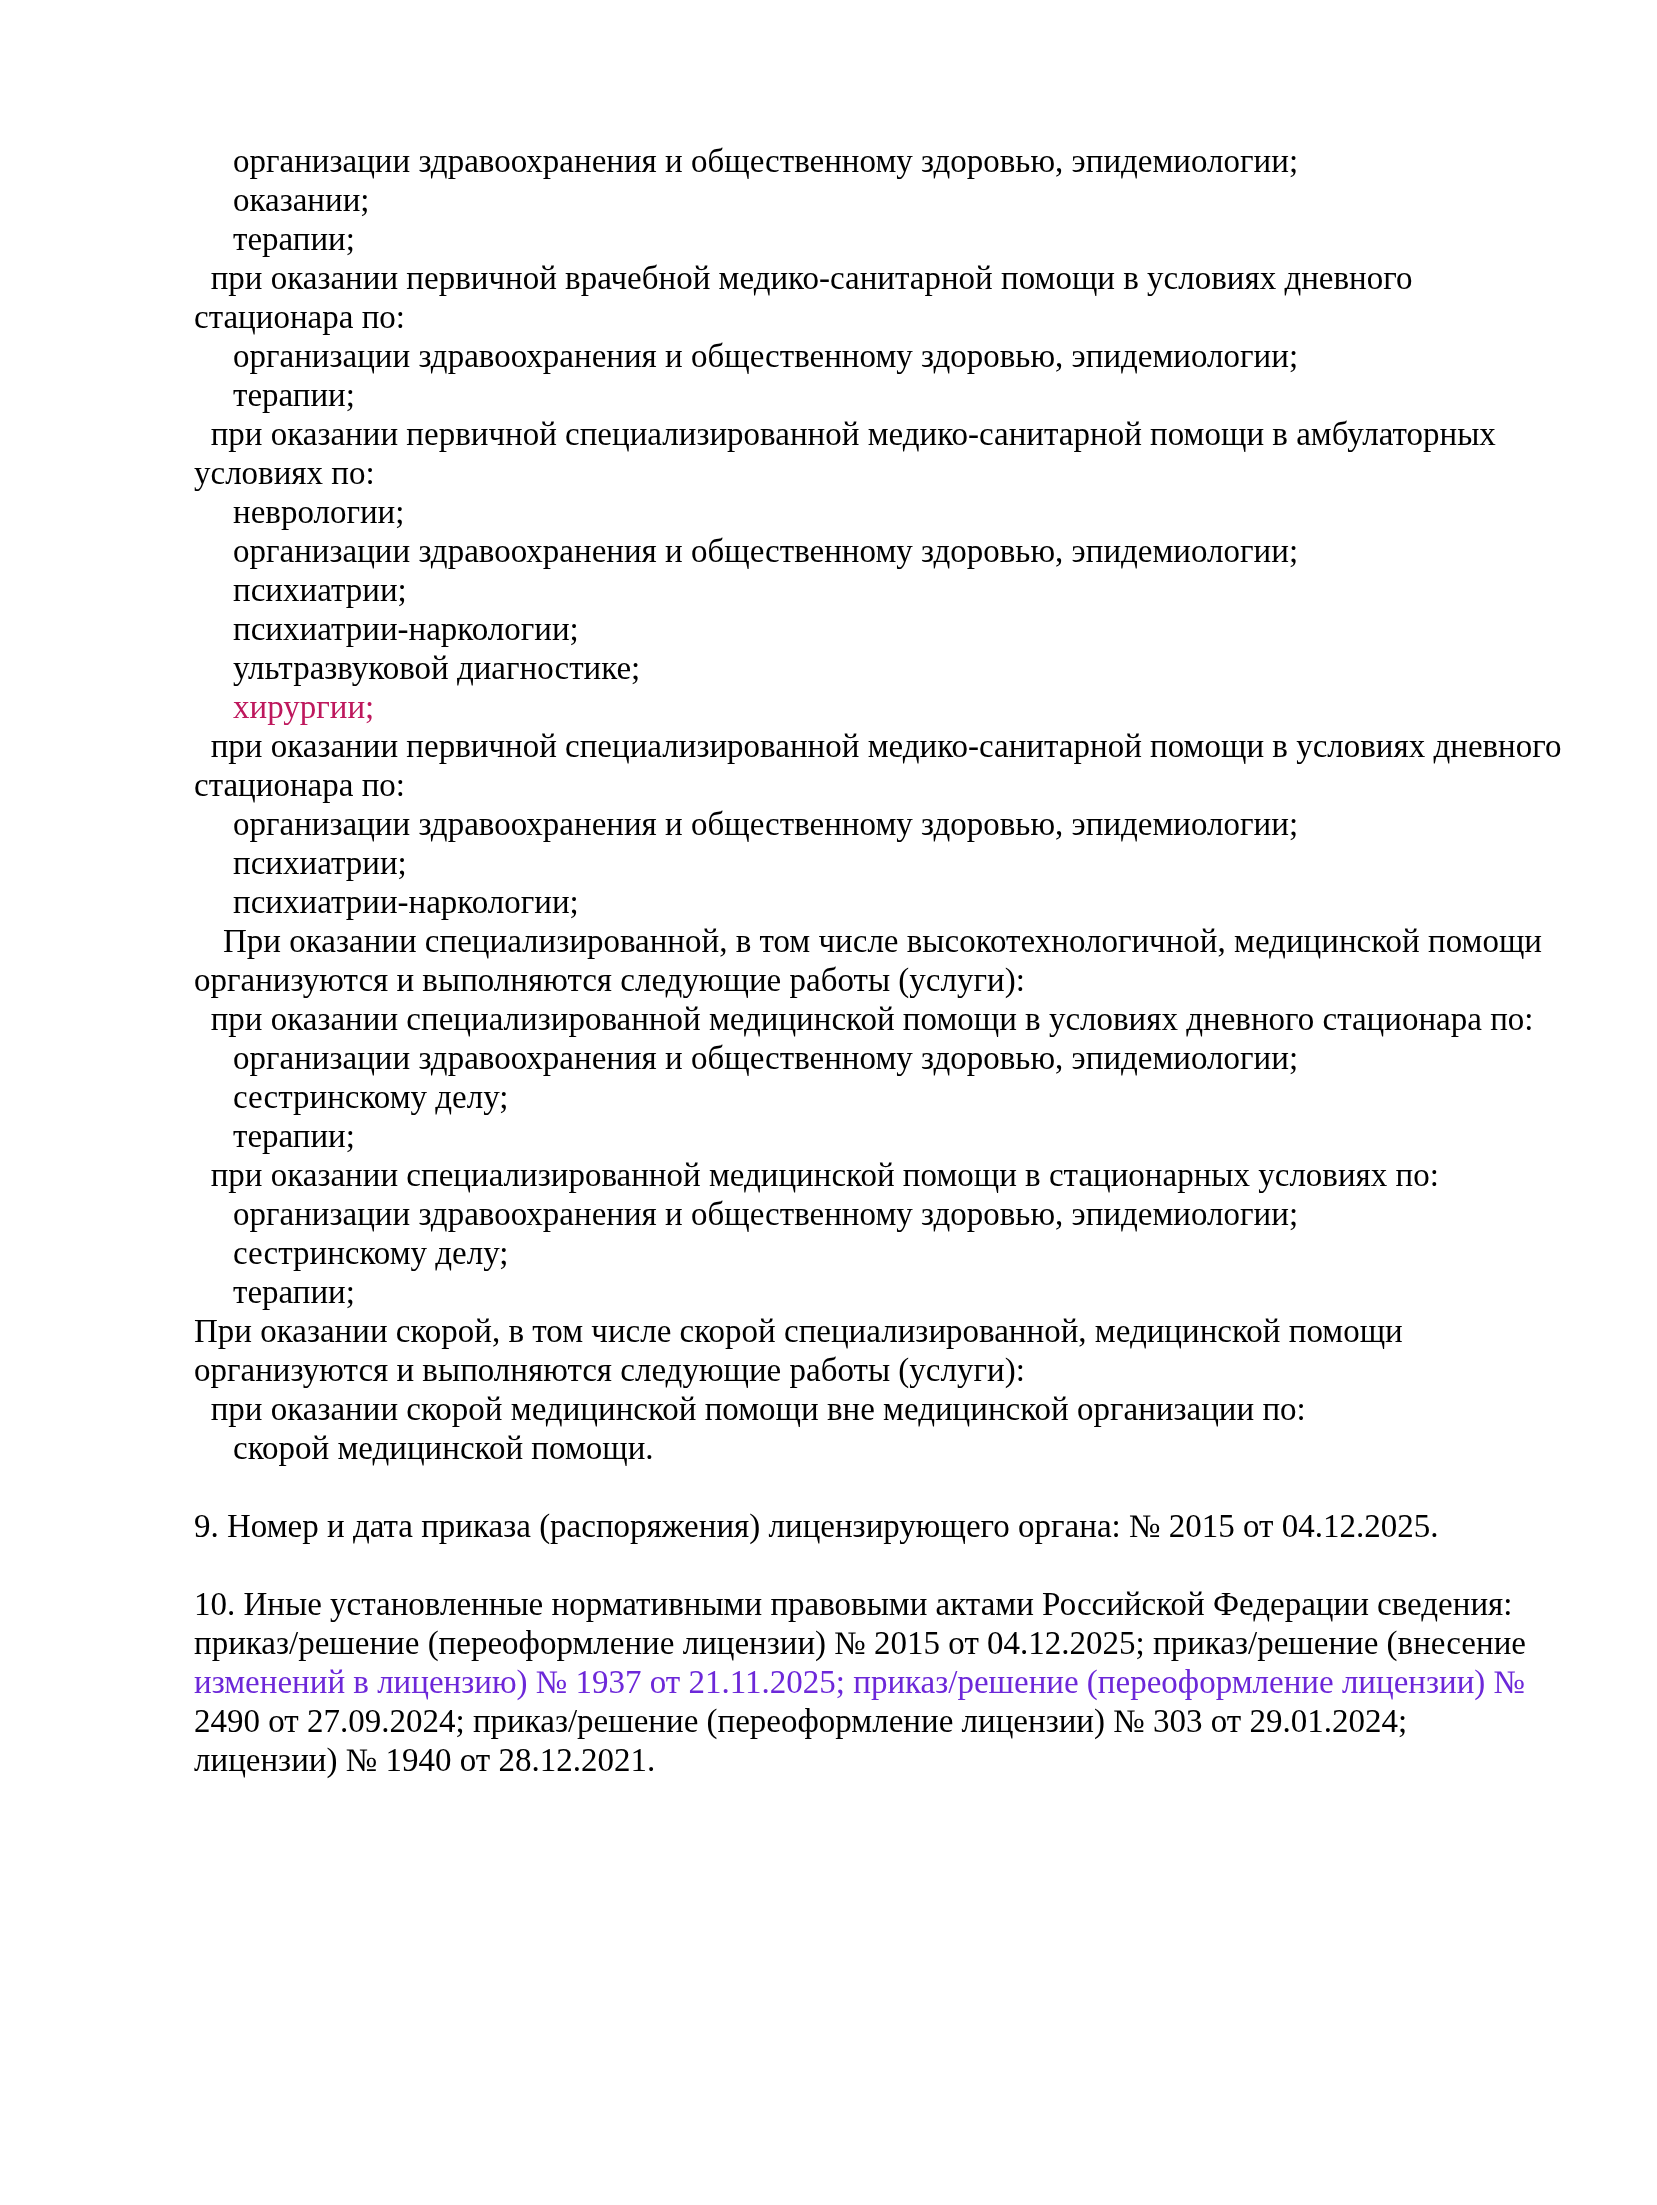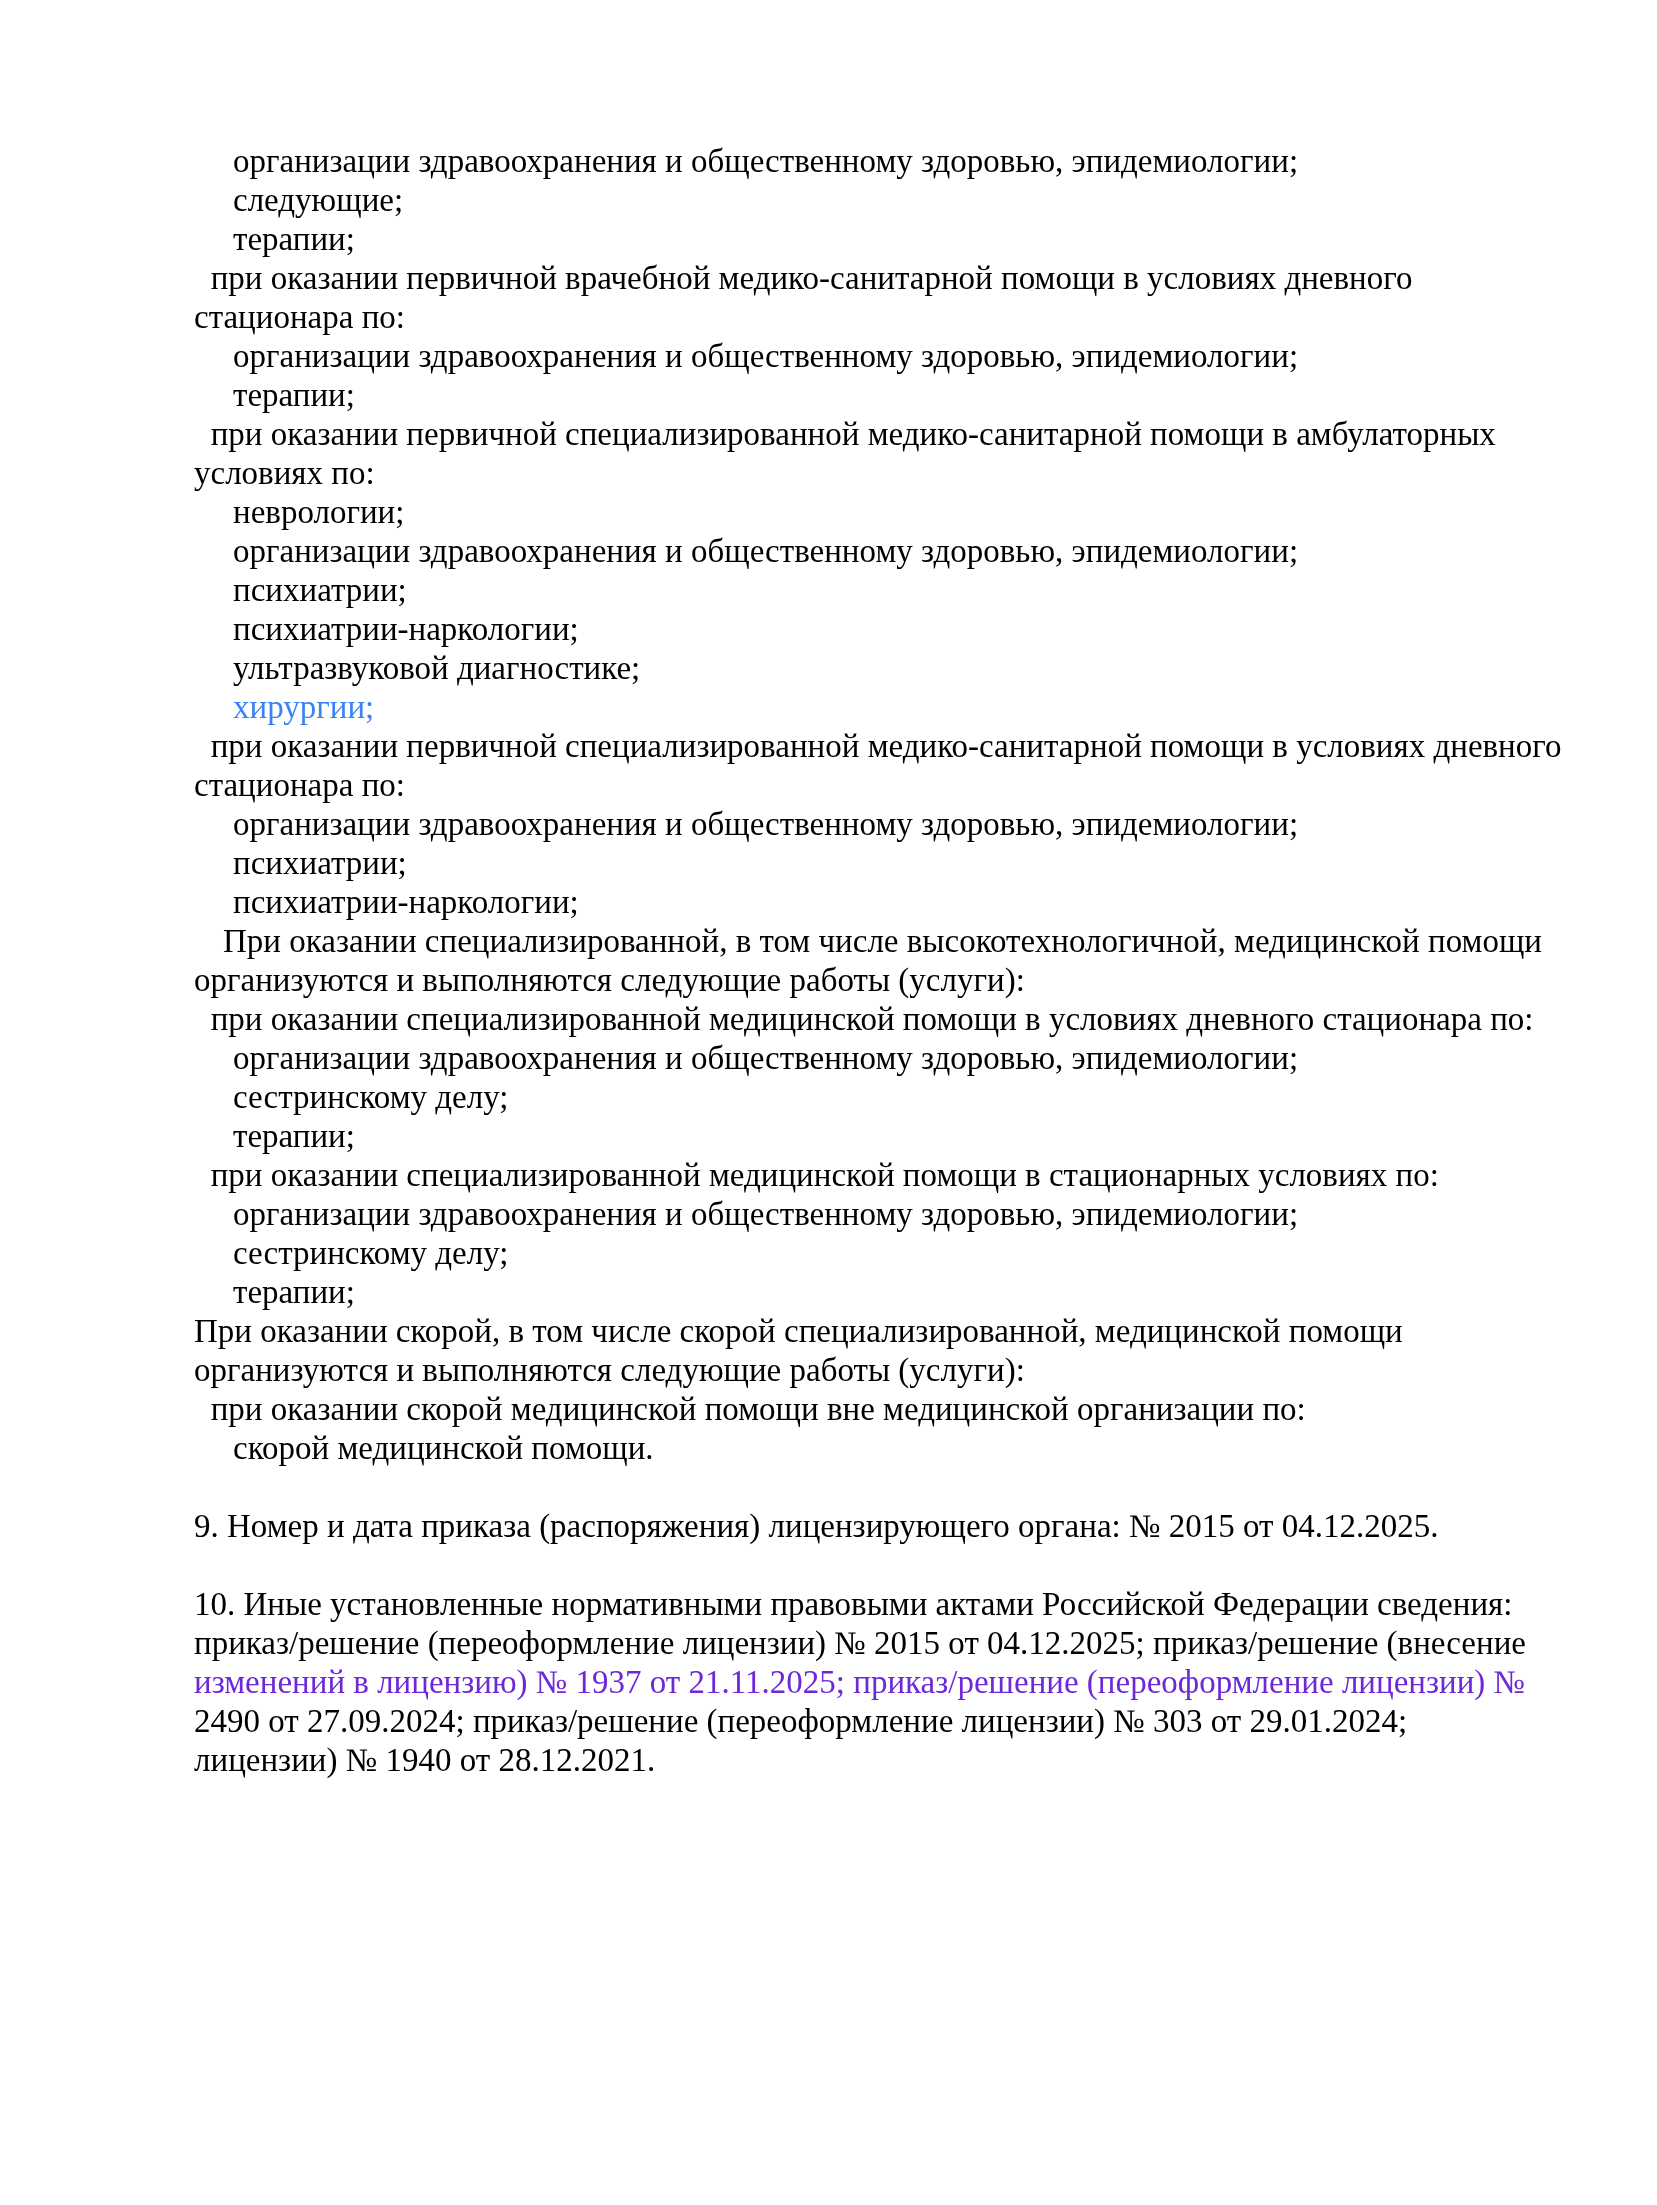--- a/index.html
+++ b/index.html
@@ -32,34 +32,34 @@
   .i0 { padding-left: 0px;  }
   .i1 { padding-left: 16.7px; }
   .i2 { padding-left: 39px; }
 </style>
 </head>
 <body>
 
 <div class="page" style="background: rgb(255, 255, 255);">
   <div class="content" id="lines-container">
       <div class="line i2" style="color: rgb(0, 0, 0);">организации здравоохранения и общественному здоровью, эпидемиологии;</div>
-      <div class="line i2" style="color: rgb(0, 0, 0);">следующие;</div>
+      <div class="line i2" style="color: rgb(0, 0, 0);">оказании;</div>
       <div class="line i2" style="color: rgb(0, 0, 0);">терапии;</div>
       <div class="line i1" style="color: rgb(0, 0, 0);">при оказании первичной врачебной медико-санитарной помощи в условиях дневного</div>
       <div class="line i0" style="color: rgb(0, 0, 0);">стационара по:</div>
       <div class="line i2" style="color: rgb(0, 0, 0);">организации здравоохранения и общественному здоровью, эпидемиологии;</div>
       <div class="line i2" style="color: rgb(0, 0, 0);">терапии;</div>
       <div class="line i1" style="color: rgb(0, 0, 0);">при оказании первичной специализированной медико-санитарной помощи в амбулаторных</div>
       <div class="line i0" style="color: rgb(0, 0, 0);">условиях по:</div>
       <div class="line i2" style="color: rgb(0, 0, 0);">неврологии;</div>
       <div class="line i2" style="color: rgb(0, 0, 0);">организации здравоохранения и общественному здоровью, эпидемиологии;</div>
       <div class="line i2" style="color: rgb(0, 0, 0);">психиатрии;</div>
       <div class="line i2" style="color: rgb(0, 0, 0);">психиатрии-наркологии;</div>
       <div class="line i2" style="color: rgb(0, 0, 0);">ультразвуковой диагностике;</div>
-      <div class="line i2" style="color: #3b82f6;">хирургии;</div>
+      <div class="line i2" style="color: #be185d;">хирургии;</div>
       <div class="line i1" style="color: rgb(0, 0, 0);">при оказании первичной специализированной медико-санитарной помощи в условиях дневного</div>
       <div class="line i0" style="color: rgb(0, 0, 0);">стационара по:</div>
       <div class="line i2" style="color: rgb(0, 0, 0);">организации здравоохранения и общественному здоровью, эпидемиологии;</div>
       <div class="line i2" style="color: rgb(0, 0, 0);">психиатрии;</div>
       <div class="line i2" style="color: rgb(0, 0, 0);">психиатрии-наркологии;</div>
       <div class="line i0" style="color: rgb(0, 0, 0); text-align: center;">При оказании специализированной, в том числе высокотехнологичной, медицинской помощи</div>
       <div class="line i0" style="color: rgb(0, 0, 0);">организуются и выполняются следующие работы (услуги):</div>
       <div class="line i1" style="color: rgb(0, 0, 0);">при оказании специализированной медицинской помощи в условиях дневного стационара по:</div>
       <div class="line i2" style="color: rgb(0, 0, 0);">организации здравоохранения и общественному здоровью, эпидемиологии;</div>
       <div class="line i2" style="color: rgb(0, 0, 0);">сестринскому делу;</div>

